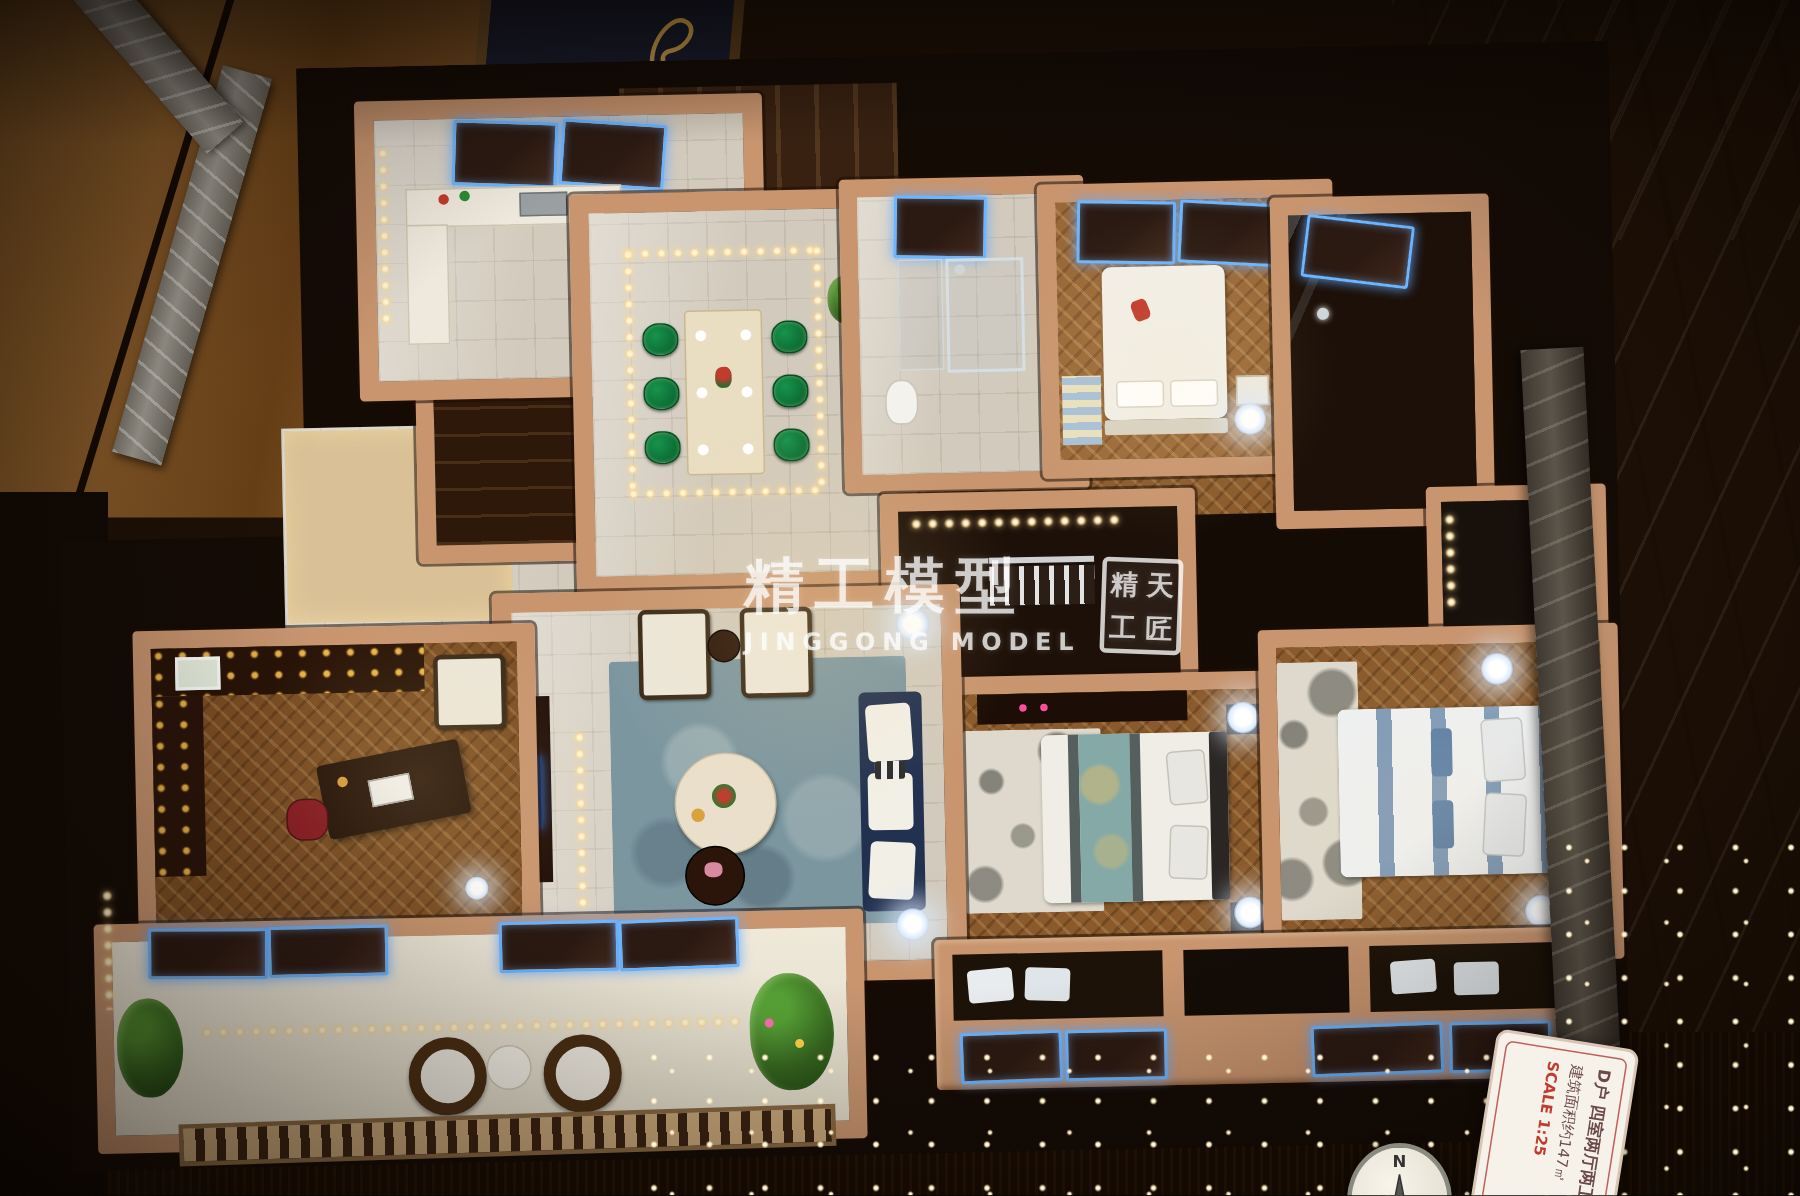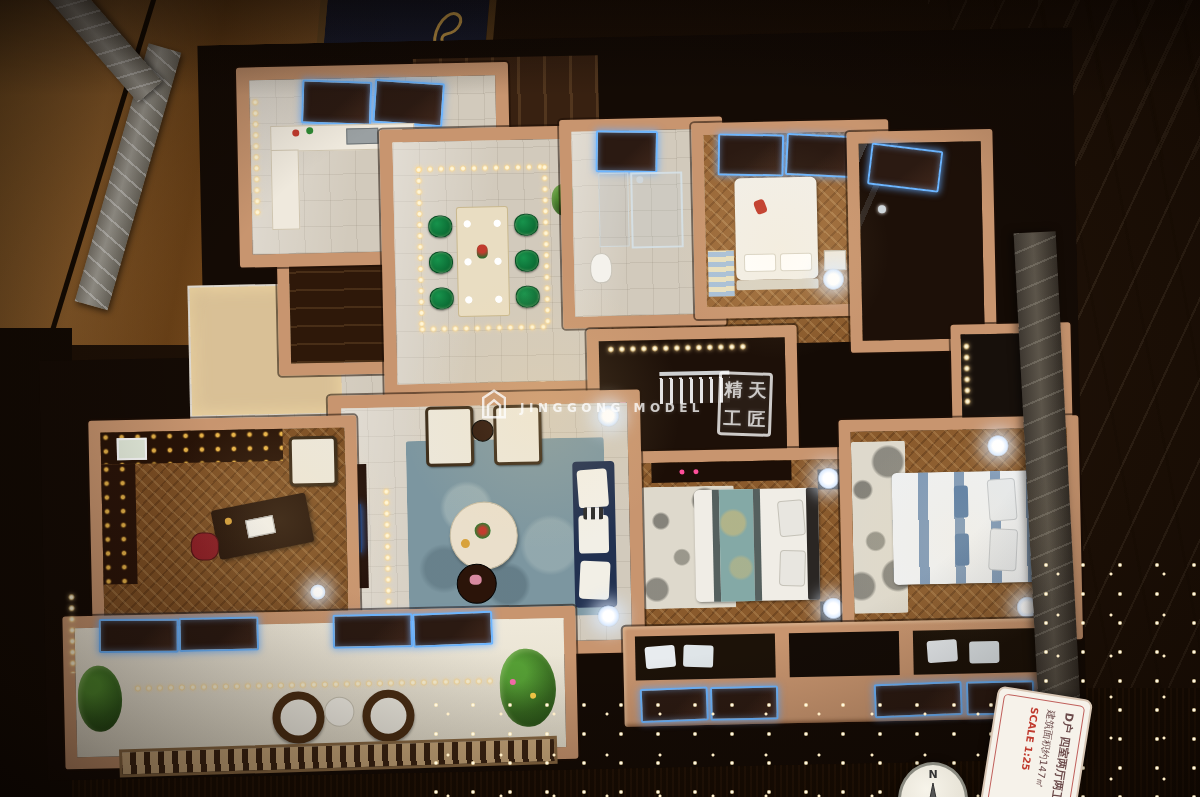--- a/index.html
+++ b/index.html
@@ -94,21 +94,21 @@
     radial-gradient(circle at 18px 14px,#ffeec8 .9px,transparent 2px);
     background-size:37px 29px,53px 41px;pointer-events:none;}
   .vignette{inset:0;pointer-events:none;background:
     radial-gradient(ellipse at 52% 46%,rgba(0,0,0,0) 48%,rgba(10,4,0,.42) 86%,rgba(6,2,0,.6) 100%),
     linear-gradient(180deg,rgba(5,2,0,.45),rgba(0,0,0,0) 12%);}
 
   
   .watermark{left:482px;top:356px;width:290px;height:96px;display:flex;align-items:center;gap:14px;
     color:#fff;opacity:.78;z-index:9;text-shadow:0 0 4px rgba(255,255,255,.25);}
   .wm-cn{font-size:40px;font-weight:bold;letter-spacing:7px;line-height:1;white-space:nowrap;}
-  .wm-en{font-size:12px;font-weight:bold;letter-spacing:4.5px;margin-top:7px;white-space:nowrap;}
+  .wm-en{font-size:16px;font-weight:bold;letter-spacing:4.5px;margin-top:7px;white-space:nowrap;}
   .seal{width:48px;height:58px;border:3px solid #fff;border-radius:4px;display:grid;
     grid-template-columns:1fr 1fr;grid-template-rows:1fr 1fr;transform:rotate(2deg);
     background:rgba(255,255,255,.07);flex:none;}
   .seal span{display:flex;align-items:center;justify-content:center;font-size:18px;font-weight:bold;}
 
   
   .plaque{left:958px;top:720px;width:148px;height:92px;transform:rotate(99deg);
     background:#f6f2ea;border-radius:8px;border:2px solid #d8c6b4;z-index:8;
     box-shadow:0 0 10px rgba(0,0,0,.5);}
   .plaque-inner{position:absolute;inset:5px;border:1px solid #c0605c;border-radius:5px;
@@ -359,20 +359,21 @@
 
   <div class="abs sparkles" style="left:430px;top:700px;width:620px;height:97px;z-index:8;"></div>
   <div class="abs sparkles" style="left:1040px;top:560px;width:160px;height:237px;z-index:8;"></div>
 
   <div class="abs watermark">
     <svg width="54" height="64" viewBox="0 0 40 48">
       <path d="M20 2 L38 14 V46 H2 V14 Z" fill="none" stroke="#fff" stroke-width="4"></path>
       <path d="M10 46 V26 L20 18 L30 26 V46" fill="none" stroke="#fff" stroke-width="4"></path>
     </svg>
     <div>
+      <div class="wm-cn">精工模型</div>
       <div class="wm-en">JINGGONG MODEL</div>
     </div>
     <div class="seal">
       <span>精</span>
       <span>天</span>
       <span>工</span>
       <span>匠</span>
     </div>
   </div>
 

